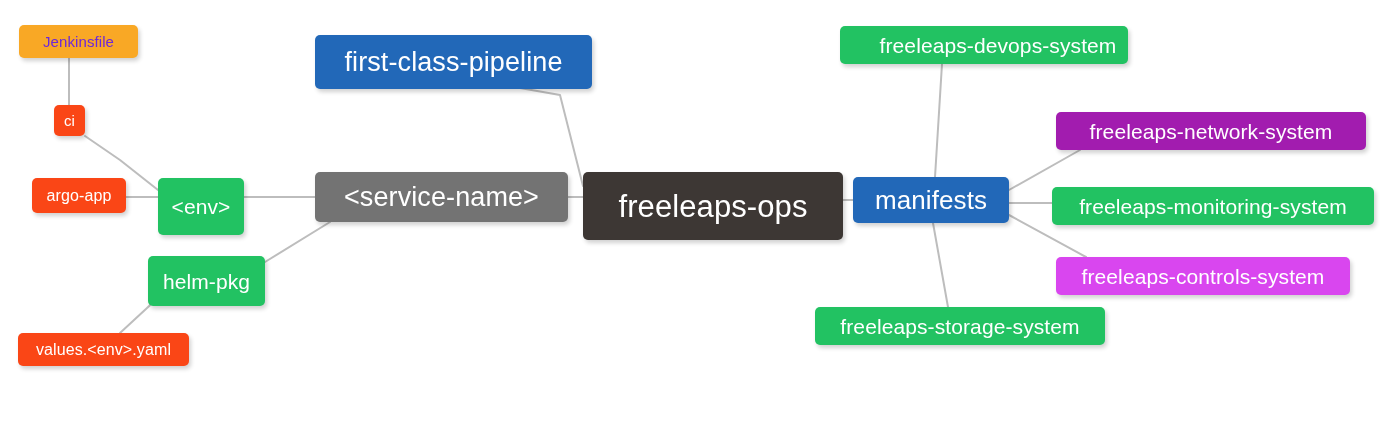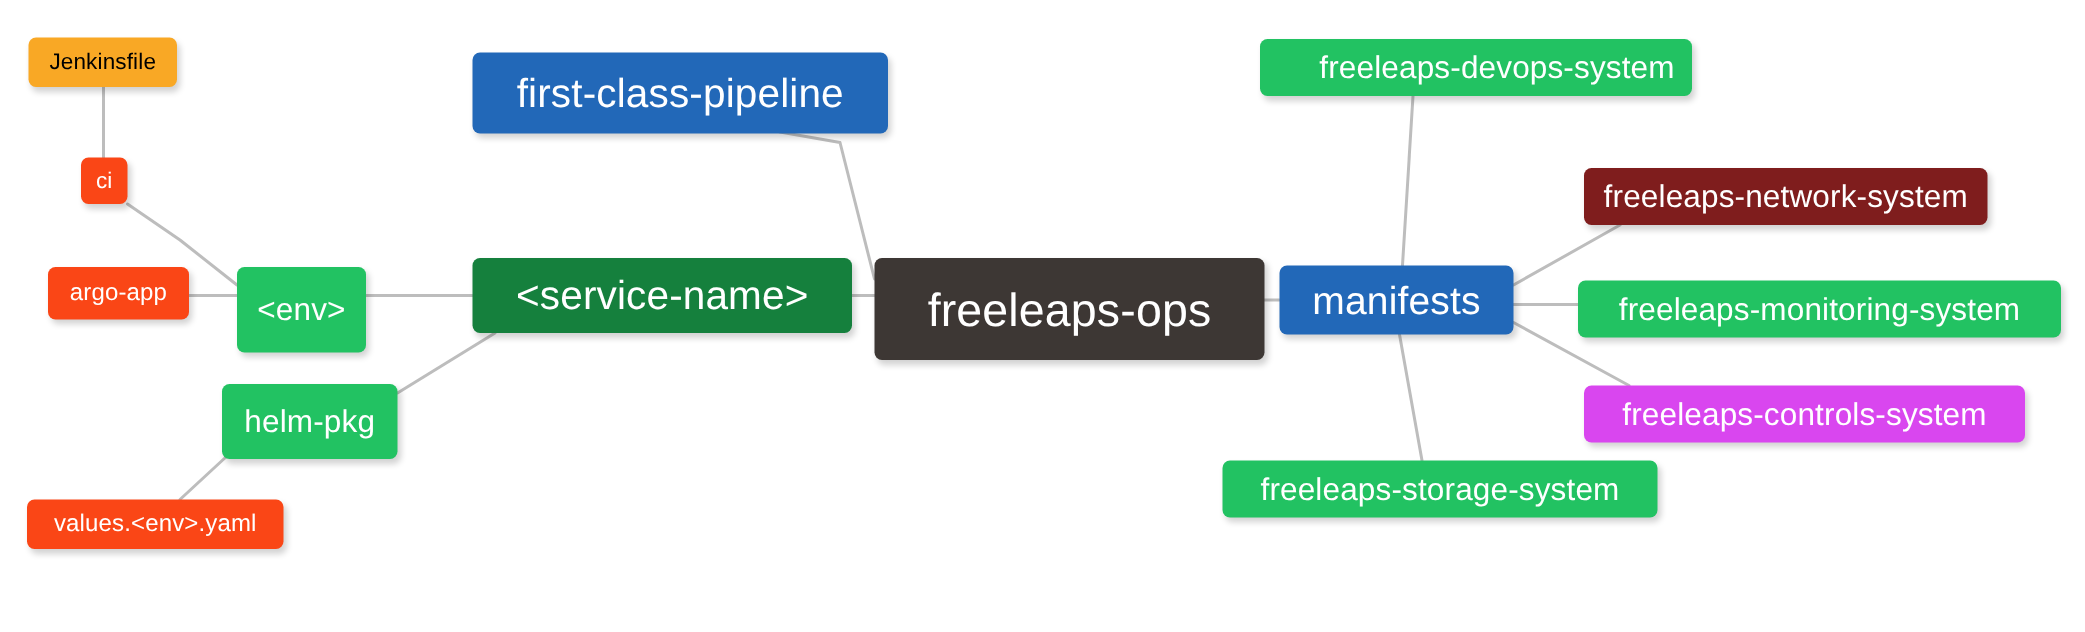--- a/index.html
+++ b/index.html
@@ -64,48 +64,48 @@
       <path d="M 1009 215 L 1086 257" stroke="#bdbdbd" stroke-width="2" fill="none" stroke-linecap="round" stroke-linejoin="round"></path>
       <path d="M 933 223 L 948 307" stroke="#bdbdbd" stroke-width="2" fill="none" stroke-linecap="round" stroke-linejoin="round"></path>
     </svg>
   <div id="node-layer">
       <div class="node" style="left: 583px; top: 172px; width: 260px; height: 68px; background: rgb(61, 55, 52); color: rgb(255, 255, 255); font-size: 31px;">
         <span class="node-label">freeleaps-ops</span>
       </div>
       <div class="node" style="left: 315px; top: 35px; width: 277px; height: 54px; background: rgb(34, 104, 184); color: rgb(255, 255, 255); font-size: 27px;">
         <span class="node-label">first-class-pipeline</span>
       </div>
-      <div class="node" style="left: 315px; top: 172px; width: 253px; height: 50px; background: #15803d; color: rgb(255, 255, 255); font-size: 27px;">
+      <div class="node" style="left: 315px; top: 172px; width: 253px; height: 50px; background: #737373; color: rgb(255, 255, 255); font-size: 27px;">
         <span class="node-label">&lt;service-name&gt;</span>
       </div>
       <div class="node" style="left: 158px; top: 178px; width: 86px; height: 57px; background: rgb(34, 194, 98); color: rgb(255, 255, 255); font-size: 21px;">
         <span class="node-label">&lt;env&gt;</span>
       </div>
       <div class="node" style="left: 54px; top: 105px; width: 31px; height: 31px; background: rgb(250, 70, 22); color: rgb(255, 255, 255); font-size: 15px;">
         <span class="node-label">ci</span>
       </div>
-      <div class="node" style="left: 19px; top: 25px; width: 99px; height: 33px; background: rgb(249, 168, 37); color: #000000; font-size: 15px;">
+      <div class="node" style="left: 19px; top: 25px; width: 119px; height: 33px; background: rgb(249, 168, 37); color: #6d28d9; font-size: 15px;">
         <span class="node-label">Jenkinsfile</span>
       </div>
       <div class="node" style="left: 32px; top: 178px; width: 94px; height: 35px; background: rgb(250, 70, 22); color: rgb(255, 255, 255); font-size: 16px;">
         <span class="node-label">argo-app</span>
       </div>
       <div class="node" style="left: 148px; top: 256px; width: 117px; height: 50px; background: rgb(34, 194, 98); color: rgb(255, 255, 255); font-size: 21px;">
         <span class="node-label">helm-pkg</span>
       </div>
       <div class="node" style="left: 6px; top: 333px; width: 171px; height: 33px; background: rgb(250, 70, 22); color: rgb(255, 255, 255); font-size: 16px; margin-left: 12px;">
         <span class="node-label">values.&lt;env&gt;.yaml</span>
       </div>
       <div class="node" style="left: 853px; top: 177px; width: 156px; height: 46px; background: rgb(34, 104, 184); color: rgb(255, 255, 255); font-size: 26px;">
         <span class="node-label">manifests</span>
       </div>
       <div class="node" style="left: 840px; top: 26px; width: 288px; height: 38px; background: rgb(34, 194, 98); color: rgb(255, 255, 255); font-size: 21px; padding-left: 28px;">
         <span class="node-label">freeleaps-devops-system</span>
       </div>
-      <div class="node" style="left: 1056px; top: 112px; width: 269px; height: 38px; background: #7f1d1d; color: rgb(255, 255, 255); font-size: 21px;">
+      <div class="node" style="left: 1056px; top: 112px; width: 310px; height: 38px; background: #a21caf; color: rgb(255, 255, 255); font-size: 21px;">
         <span class="node-label">freeleaps-network-system</span>
       </div>
       <div class="node" style="left: 1052px; top: 187px; width: 322px; height: 38px; background: rgb(34, 194, 98); color: rgb(255, 255, 255); font-size: 21px;">
         <span class="node-label">freeleaps-monitoring-system</span>
       </div>
       <div class="node" style="left: 1056px; top: 257px; width: 294px; height: 38px; background: #d946ef; color: rgb(255, 255, 255); font-size: 21px;">
         <span class="node-label">freeleaps-controls-system</span>
       </div>
       <div class="node" style="left: 815px; top: 307px; width: 290px; height: 38px; background: rgb(34, 194, 98); color: rgb(255, 255, 255); font-size: 21px;">
         <span class="node-label">freeleaps-storage-system</span>

